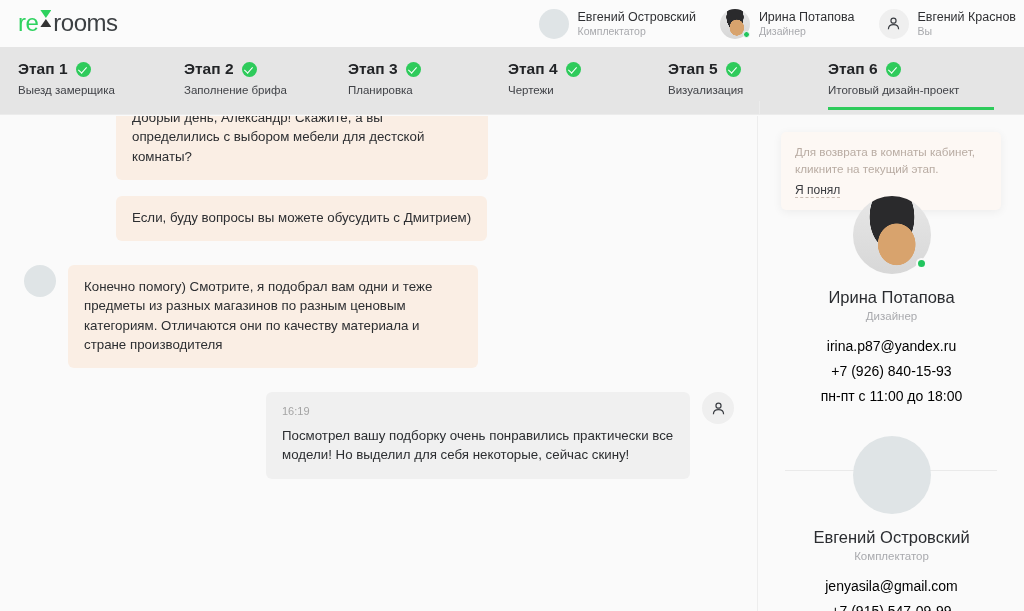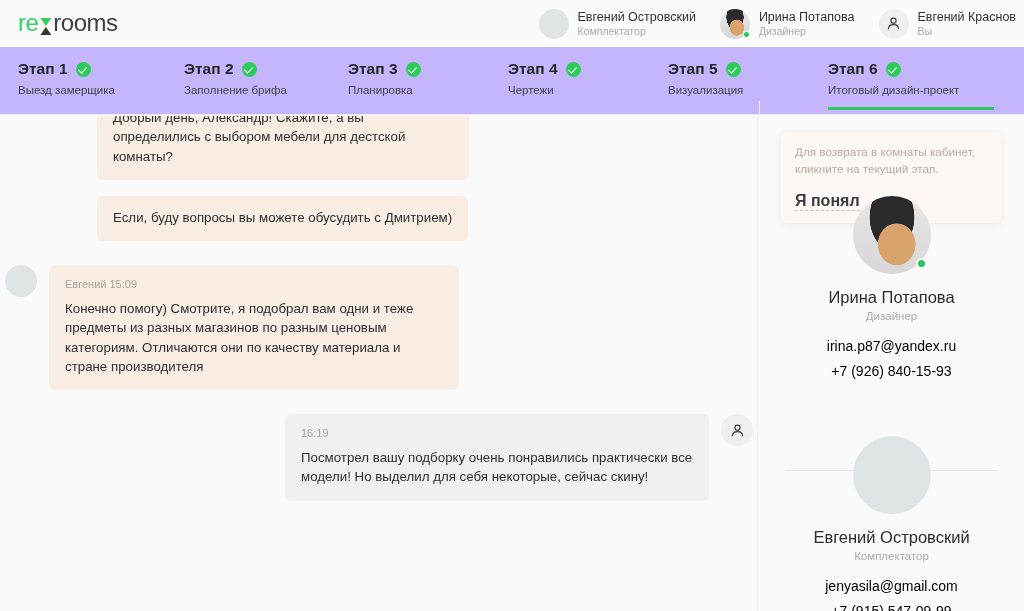--- a/index.html
+++ b/index.html
@@ -13,21 +13,21 @@
 
   
   .header {
     position: absolute; top: 0; left: 0; width: 1024px; height: 47px;
     background: #fbfbfb;
     display: flex; align-items: center;
   }
   .logo {
     position: absolute; left: 18px; top: 9px;
     font-size: 24px; letter-spacing: -0.5px; font-weight: 400;
-    display: flex; align-items: flex-end;
+    display: flex; align-items: flex-start;
   }
   .logo-re { color: #2ed25f; }
   .logo-rooms { color: #3c4043; }
   .logo-glyph {
     display: inline-block; width: 13px; height: 20px;
     position: relative; margin: 0 1px;
   }
   .logo-glyph::before, .logo-glyph::after {
     content: ""; position: absolute; left: 1px; width: 11px; height: 8px;
   }
@@ -65,21 +65,21 @@
     background-color: #e4e4e4;
   }
   .av-generic {
     background: #efefef; display: flex; align-items: center; justify-content: center;
   }
   .av-generic svg { width: 17px; height: 17px; }
 
   
   .steps {
     position: absolute; top: 47px; left: 0; width: 1024px; height: 68px;
-    background: #c4b5fd; border-bottom: 1px solid #ececec;
+    background: #e5e5e5; border-bottom: 1px solid #ececec;
   }
   .step { position: absolute; top: 13px; }
   .step-top { display: flex; align-items: center; }
   .step-title { font-size: 15.5px; font-weight: 700; color: #222427; }
   .check {
     width: 15px; height: 15px; border-radius: 50%; background: #2ecb5b;
     margin-left: 8px; position: relative; flex: 0 0 auto;
   }
   .check::after {
     content: ""; position: absolute; left: 4.2px; top: 3.4px;
@@ -94,21 +94,21 @@
 
   
   .main { position: absolute; top: 116px; left: 0; width: 1024px; height: 495px; }
 
   .chat {
     position: absolute; left: 0; top: 0; width: 758px; height: 495px;
     background: #fafafa; overflow: hidden;
     border-right: 1px solid #ededed;
   }
   .msgs { position: absolute; left: 0; top: -20px; width: 758px; }
-  .row { display: flex; padding: 0 5px; margin-bottom: 16px; align-items: center; }
+  .row { display: flex; padding: 0 24px; margin-bottom: 16px; align-items: center; }
   .row.left { justify-content: flex-start; }
   .row.right { justify-content: flex-end; }
 
   .avatar-sm { width: 32px; height: 32px; border-radius: 50%; flex: 0 0 auto; }
   .row.left .avatar-sm { margin-right: 12px; align-self: flex-start; }
   .row.right .avatar-sm { margin-left: 12px; align-self: flex-start; }
 
   .bubble {
     border-radius: 6px; padding: 12px 16px 14px 16px; max-width: 432px;
     font-size: 13.3px; line-height: 1.45; color: #2c2e31;
@@ -123,22 +123,22 @@
     position: absolute; left: 759px; top: 0; width: 265px; height: 495px;
     background: #fafafa; overflow: hidden;
   }
   .tooltip {
     position: absolute; left: 22px; top: 16px; width: 220px;
     background: #fdf8f4; border-radius: 5px; padding: 12px 14px 12px 14px;
     box-shadow: 0 2px 10px rgba(0,0,0,0.06);
   }
   .tooltip-text { font-size: 11.7px; line-height: 1.45; color: #b9aca3; }
   .tooltip-link {
-    display: inline-block; margin-top: 14px; font-size: 16px; color: #3a3c40;
-    border-bottom: 1px dashed #c9bdb4; cursor: pointer; font-weight: bold;
+    display: inline-block; margin-top: 5px; font-size: 12px; color: #3a3c40;
+    border-bottom: 1px dashed #c9bdb4; cursor: pointer;
   }
 
   .contact { position: absolute; left: 0; width: 265px; text-align: center; }
   .c1 { top: 80px; }
   .c2 { top: 320px; }
   .contact-av {
     width: 78px; height: 78px; border-radius: 50%; margin: 0 auto 14px auto; position: relative;
   }
   .contact-av .dot-online {
     right: 4px; bottom: 5px; width: 11px; height: 11px; border: 2px solid #fafafa;
@@ -254,21 +254,20 @@
         <div class="row left" style="margin-bottom:24px">
           <div class="bubble in" style="margin-left:92px;max-width:372px">
             <div>Если, буду вопросы вы можете обусудить с Дмитрием)</div>
           </div>
         </div>
 
 
         <div class="row left" style="margin-bottom:24px">
           <div class="avatar-sm av-evg"></div>
           <div class="bubble in" style="max-width:410px">
-            <div class="meta"><span>Евгений</span> <span>15:09</span></div>
             <div>Конечно помогу) Смотрите, я подобрал вам одни и теже предметы из разных магазинов по разным ценовым категориям. Отличаются они по качеству материала и стране производителя</div>
           </div>
         </div>
 
         <div class="row right" style="margin-bottom:20px">
           <div class="bubble out" style="max-width:424px">
             <div class="meta">16:19</div>
             <div>Посмотрел вашу подборку очень понравились практически все модели! Но выделил для себя некоторые, сейчас скину!</div>
           </div>
           <div class="avatar-sm av-generic">
@@ -291,20 +290,21 @@
       </div>
 
       <div class="contact c1">
         <div class="contact-av av-irina">
           <span class="dot-online"></span>
         </div>
         <div class="c-name">Ирина Потапова</div>
         <div class="c-role">Дизайнер</div>
         <div class="c-line first">irina.p87@yandex.ru</div>
         <div class="c-line">+7 (926) 840-15-93</div>
+        <div class="c-line">пн-пт с 11:00 до 18:00</div>
         <div class="divider"></div>
       </div>
 
       <div class="contact c2">
         <div class="contact-av av-evg"></div>
         <div class="c-name">Евгений Островский</div>
         <div class="c-role">Комплектатор</div>
         <div class="c-line first">jenyasila@gmail.com</div>
         <div class="c-line">+7 (915) 547-09-99</div>
 

